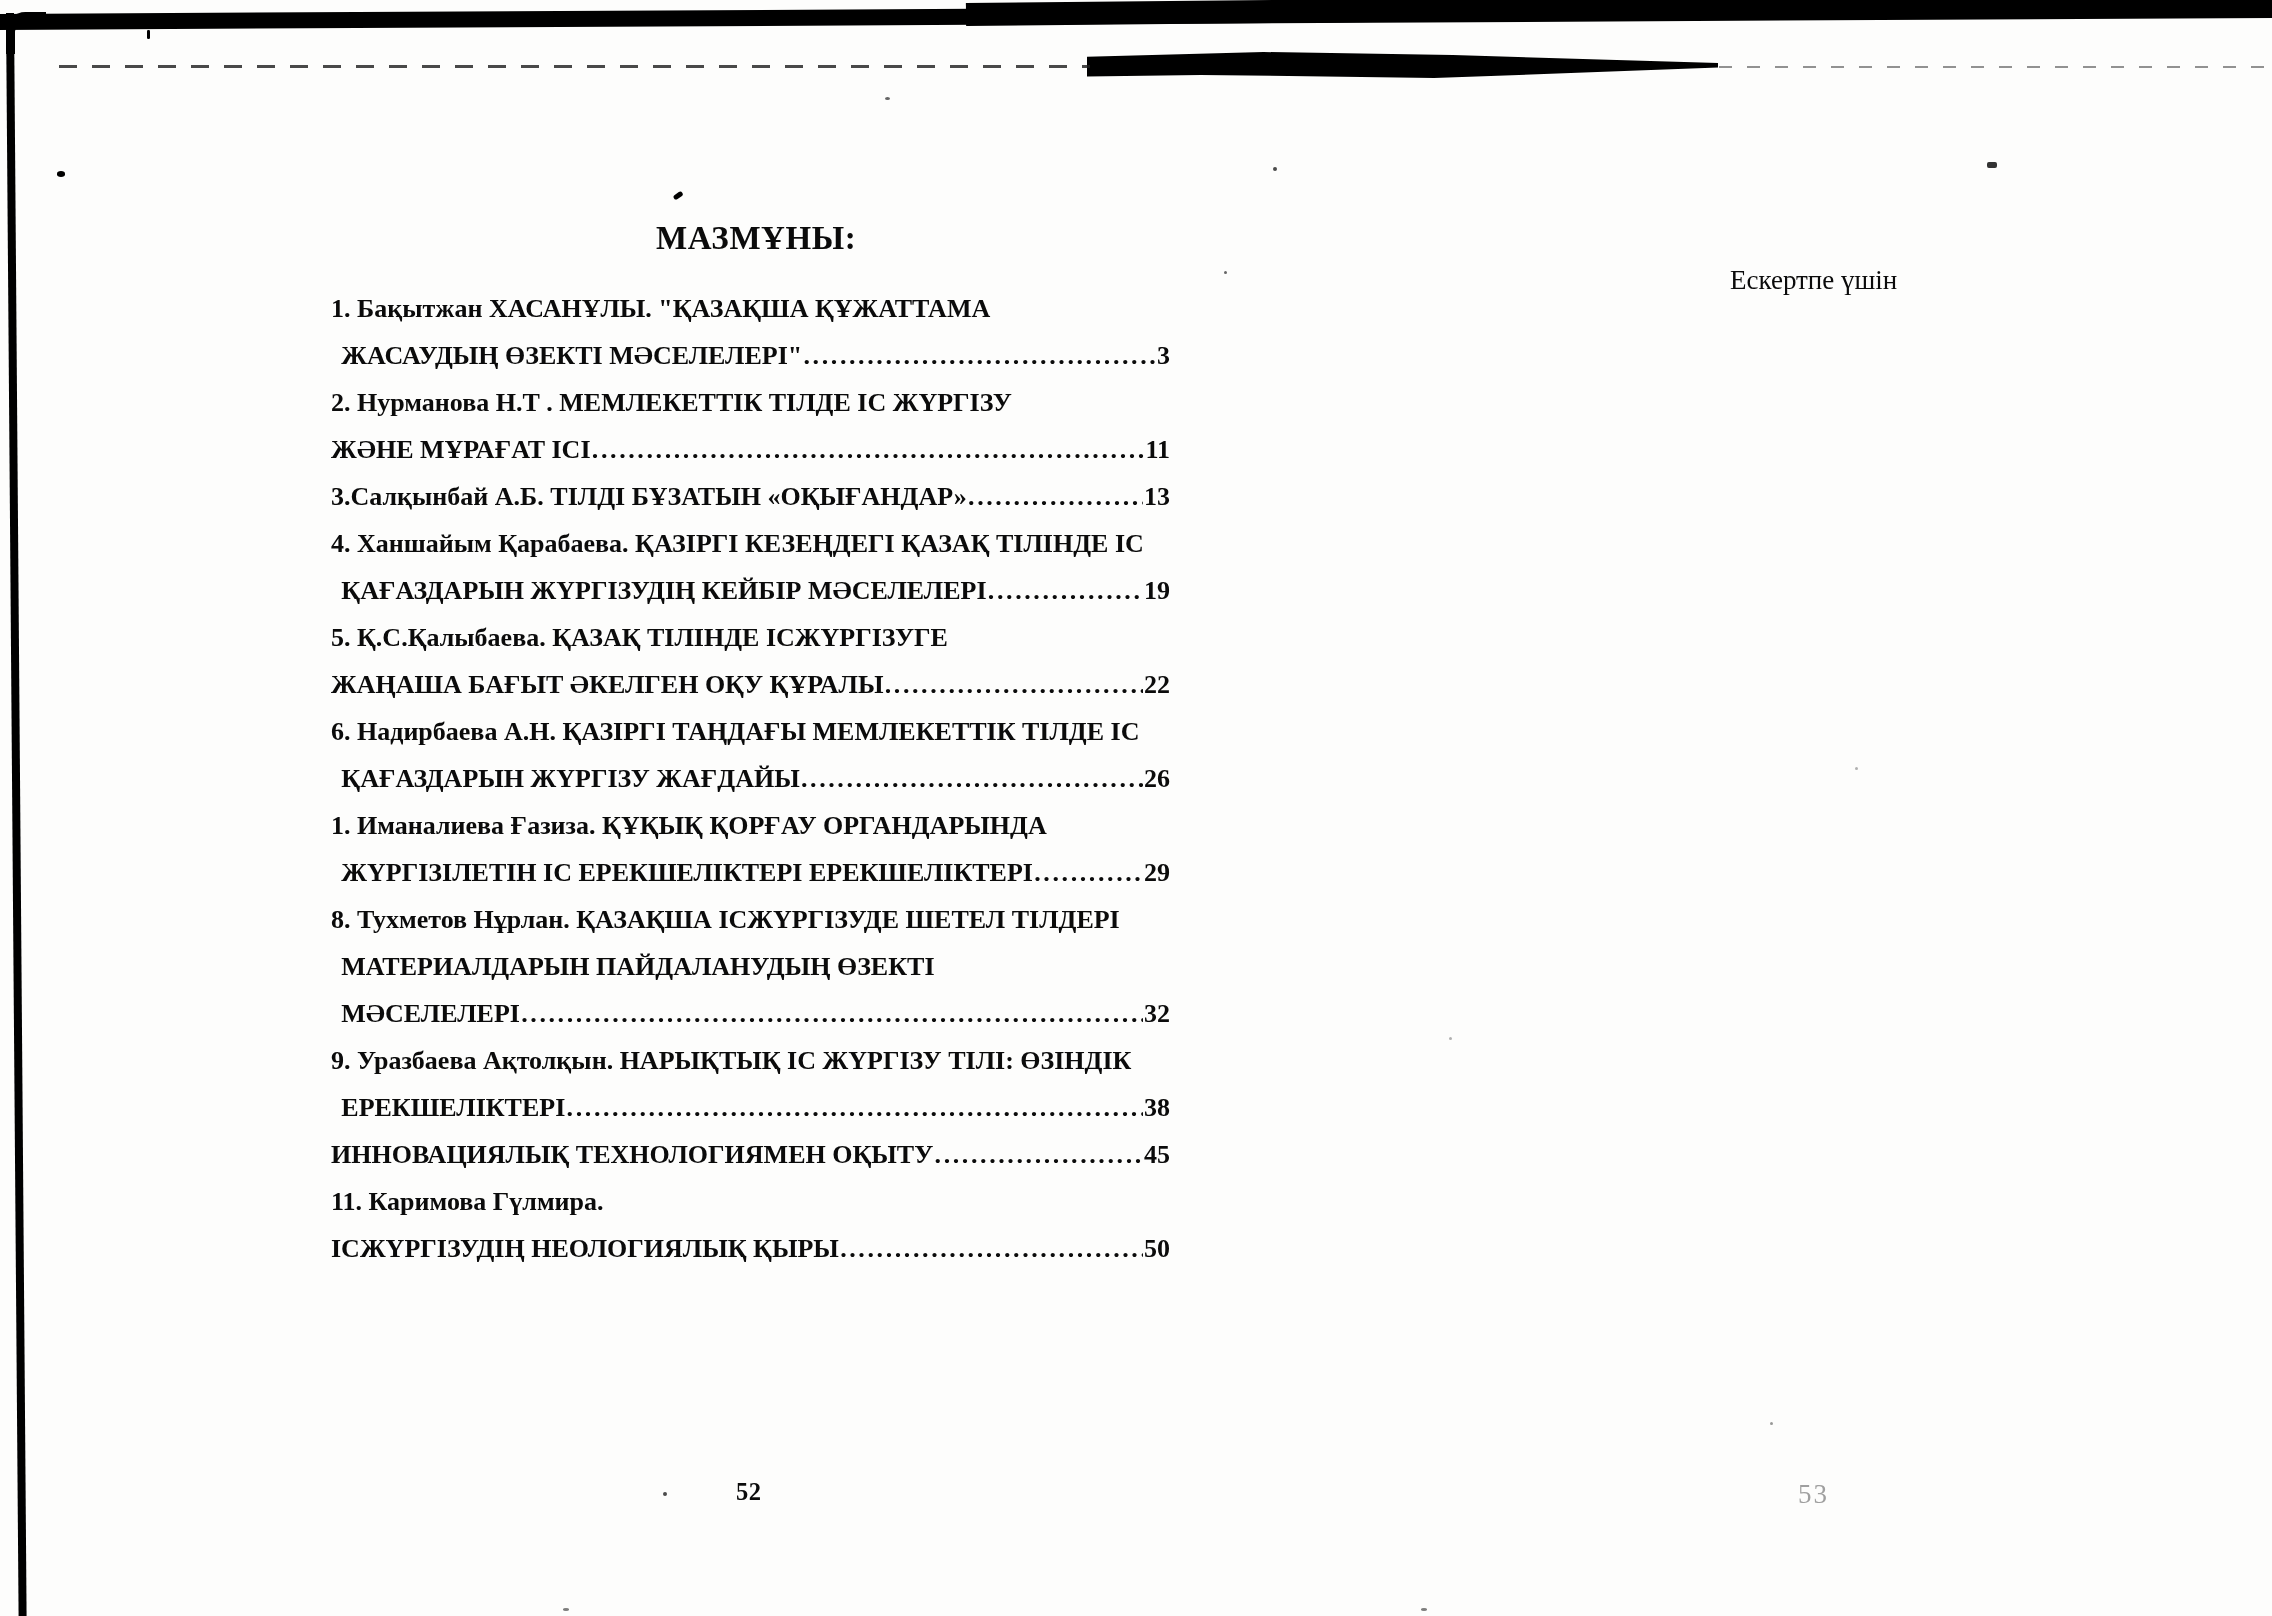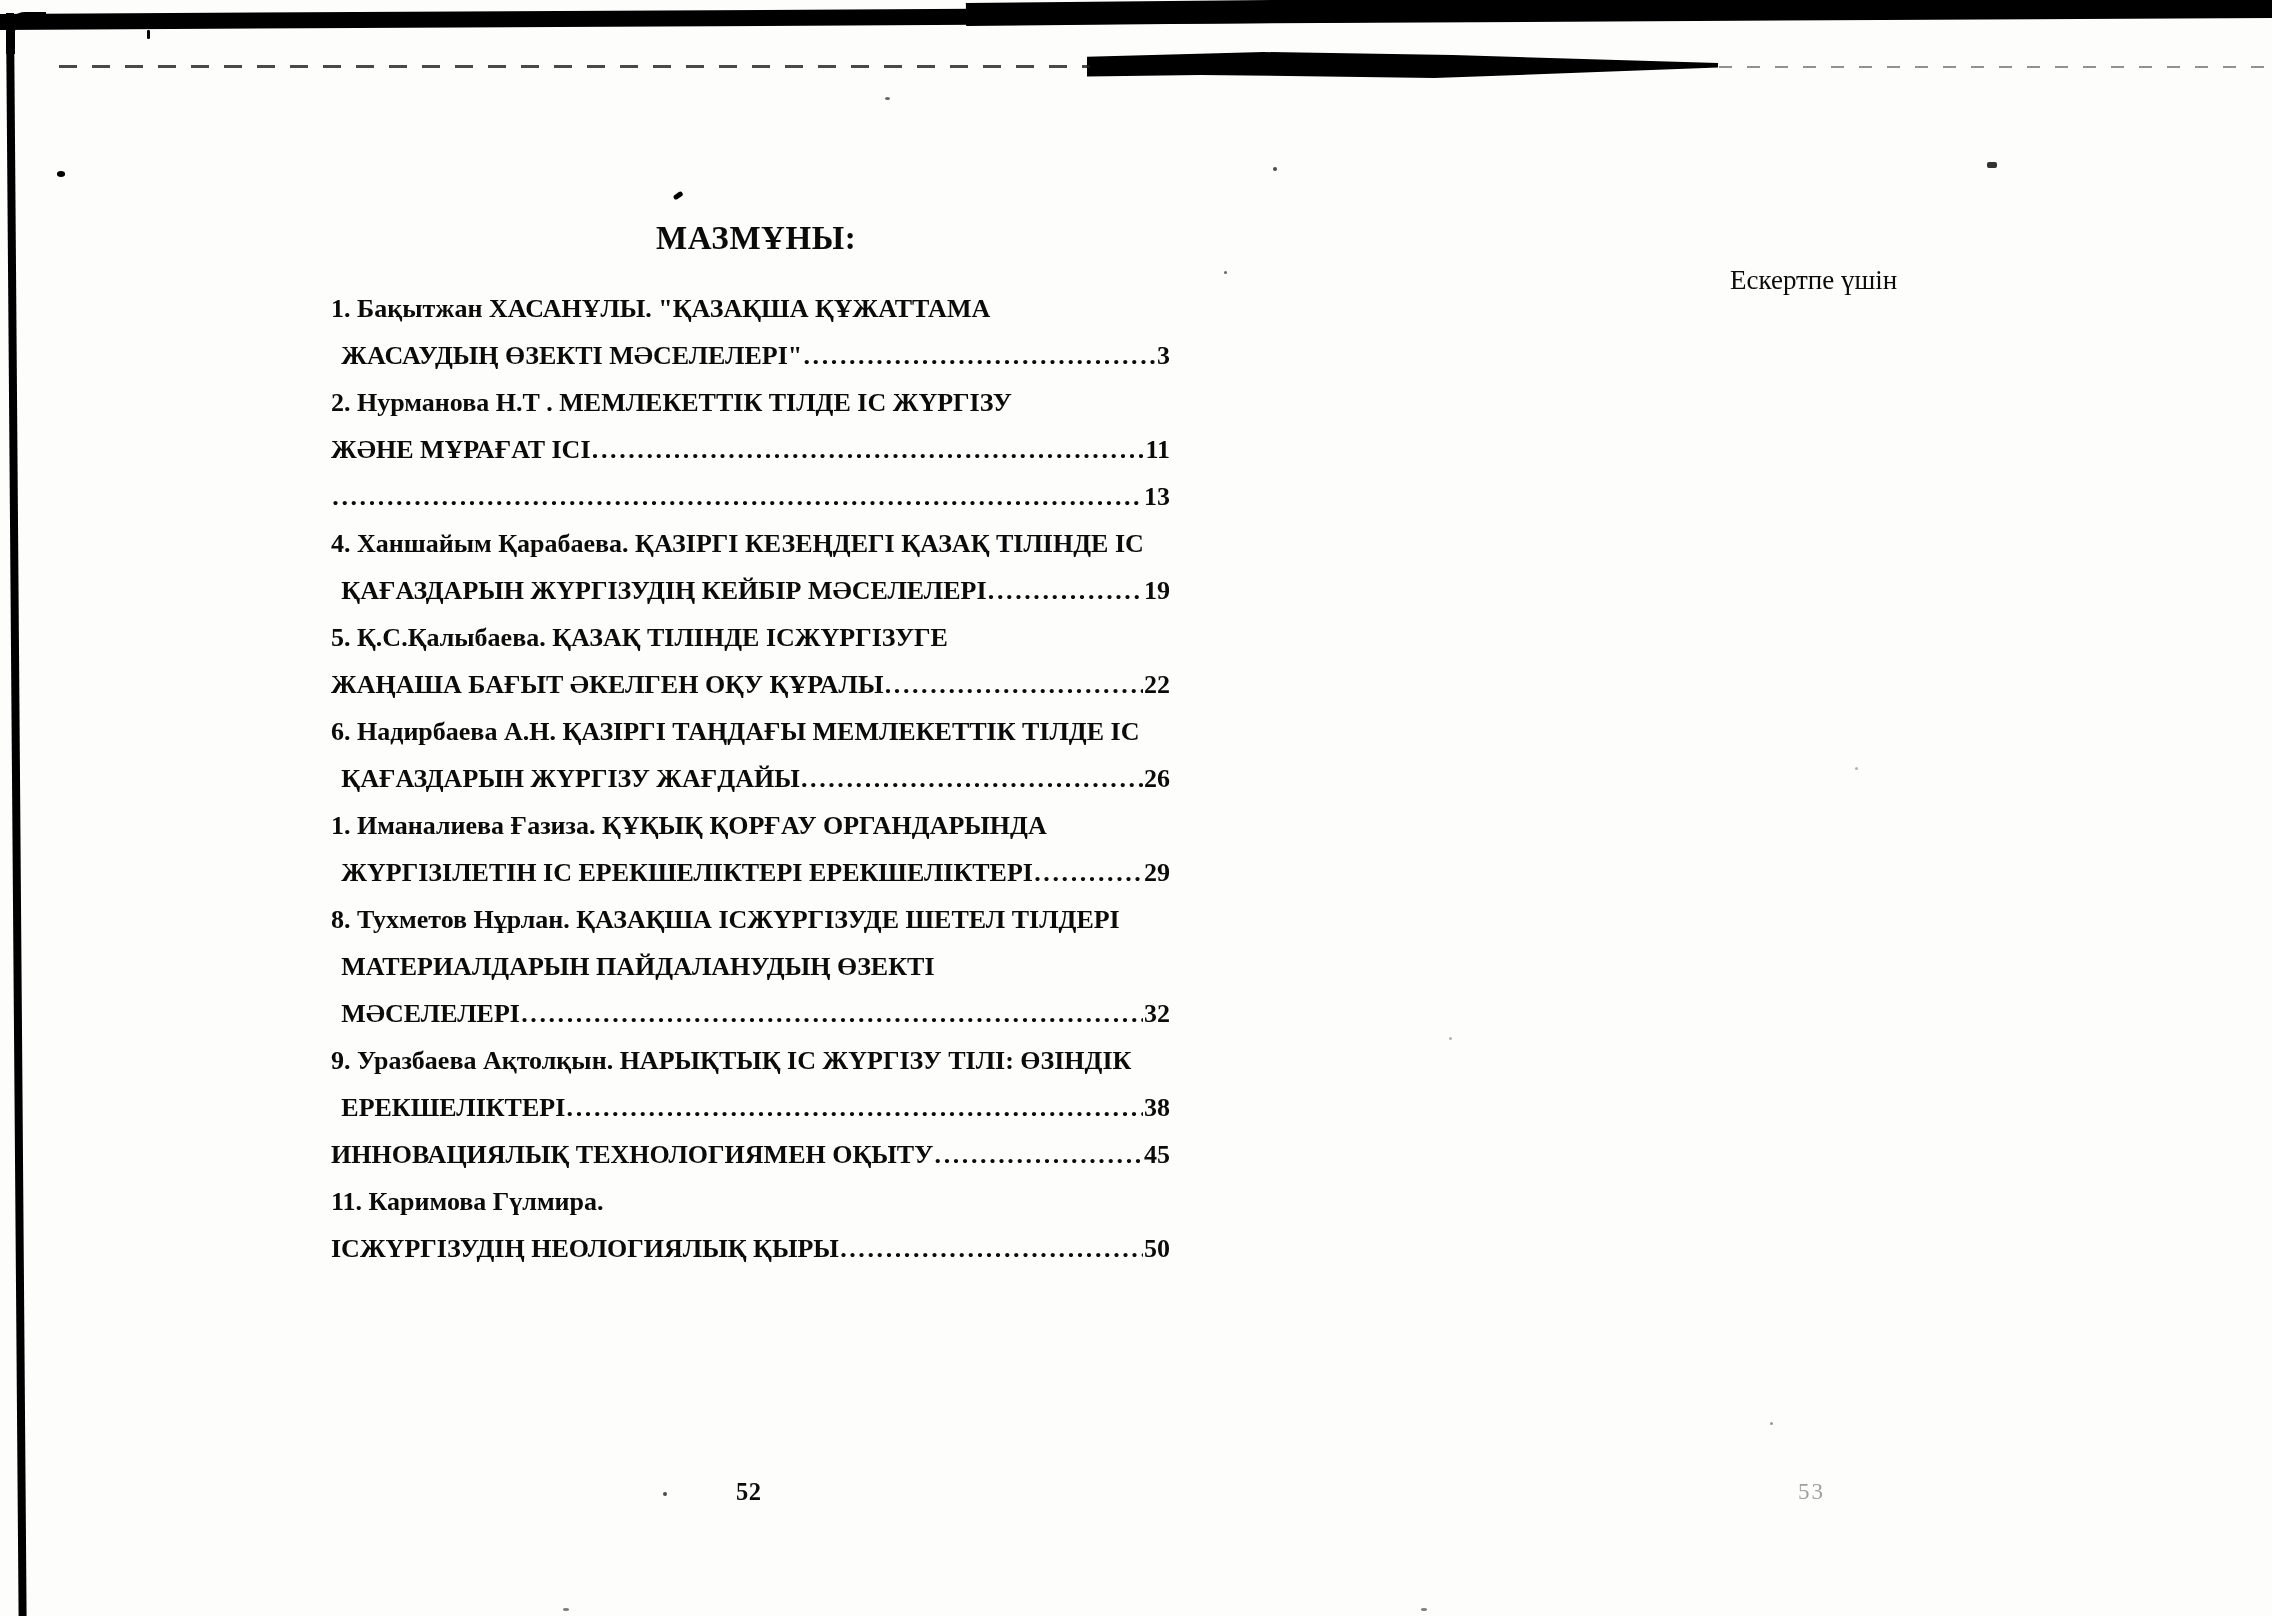--- a/index.html
+++ b/index.html
@@ -127,21 +127,21 @@
     position: absolute;
     left: 1730px; top: 229px;
     font-size: 27px;
     font-weight: 400;
     white-space: nowrap;
     margin-top: 36px;
   }
   .page-number-right {
     position: absolute;
     left: 1798px; top: 1479px;
-    font-size: 23px;
+    font-size: 27px;
     font-weight: 400;
     color: #444;
     opacity: .5;
     letter-spacing: 1.9px;
   }
 </style>
 </head>
 <body>
 
 <div class="top-band"></div>
@@ -179,20 +179,21 @@
     </div>
     <div class="toc-line">
       <span class="toc-text">2. Нурманова Н.Т . МЕМЛЕКЕТТІК ТІЛДЕ ІС ЖҮРГІЗУ</span>
     </div>
     <div class="toc-line">
       <span class="toc-text">ЖӘНЕ МҰРАҒАТ ІСІ</span>
       <span class="leader"></span>
       <span class="toc-pg">11</span>
     </div>
     <div class="toc-line">
+      <span class="toc-text">3.Салқынбай А.Б. ТІЛДІ БҰЗАТЫН «ОҚЫҒАНДАР»</span>
       <span class="leader"></span>
       <span class="toc-pg">13</span>
     </div>
     <div class="toc-line">
       <span class="toc-text">4. Ханшайым Қарабаева. ҚАЗІРГІ КЕЗЕҢДЕГІ ҚАЗАҚ ТІЛІНДЕ ІС</span>
     </div>
     <div class="toc-line ind">
       <span class="toc-text">ҚАҒАЗДАРЫН ЖҮРГІЗУДІҢ КЕЙБІР МӘСЕЛЕЛЕРІ</span>
       <span class="leader"></span>
       <span class="toc-pg">19</span>

